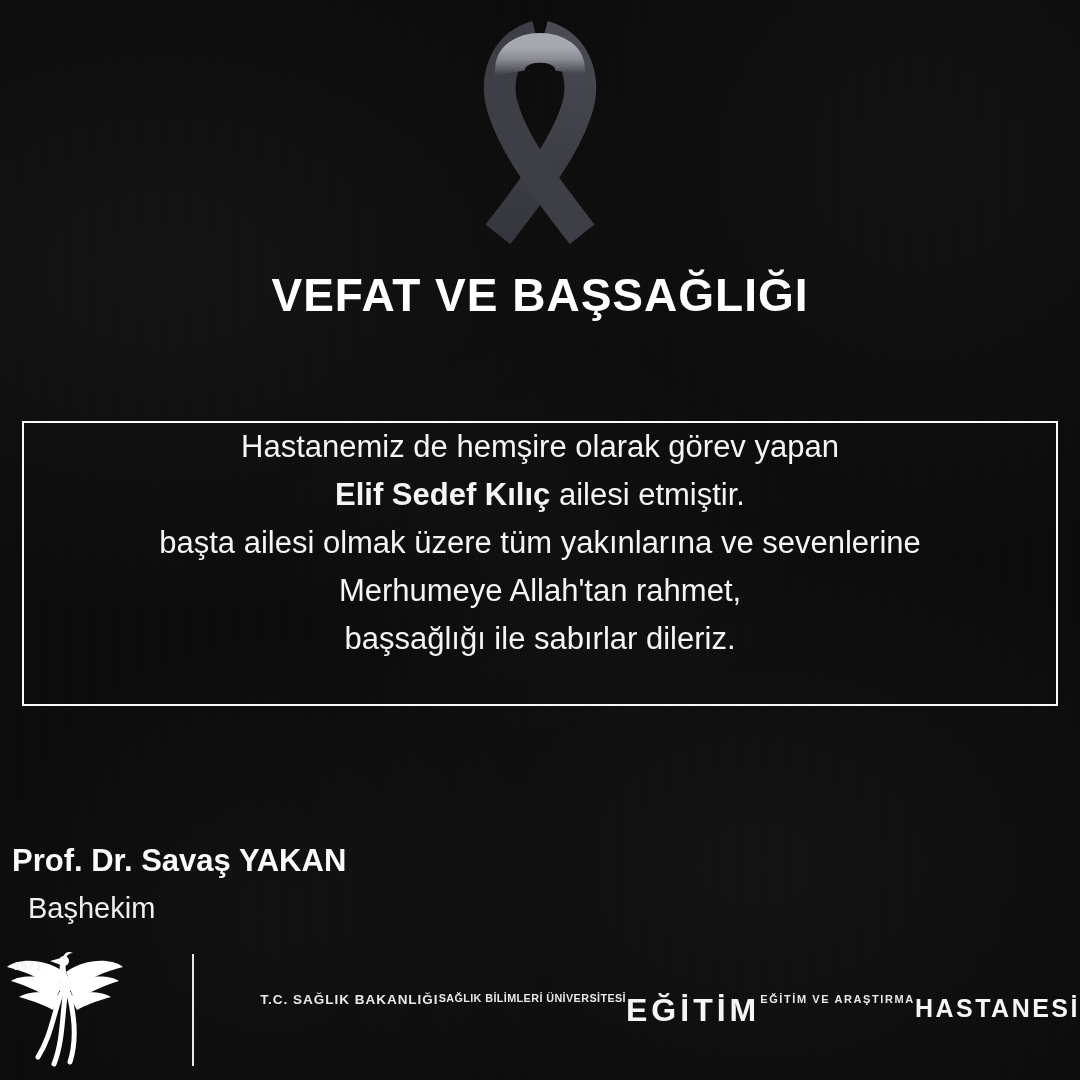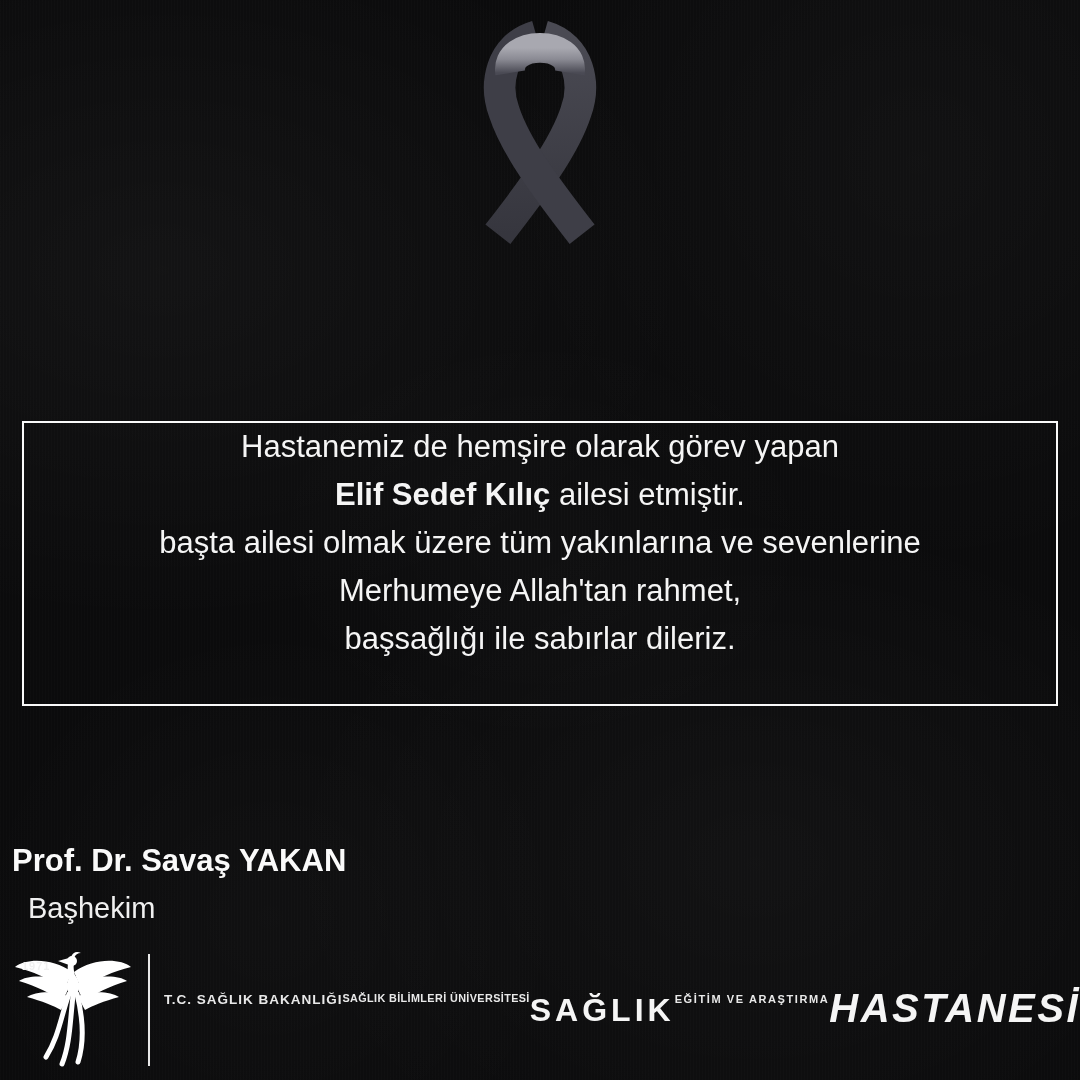--- a/index.html
+++ b/index.html
@@ -89,21 +89,21 @@
     padding-left: 16px;
   }
 
   
   .logo {
     position: absolute;
     top: 950px;
     left: 0;
     width: 100%;
     display: flex;
-    justify-content: flex-end;
+    justify-content: space-between;
     align-items: center;
   }
   .phoenix-wrap {
     position: relative;
     width: 130px;
     height: 120px;
     margin-right: 10px;
   }
   .logo-year {
     position: absolute;
@@ -123,21 +123,21 @@
   .logo-text {
     display: flex;
     flex-direction: row;
     align-items: flex-start;
     color: #e9e9e9;
   }
   .logo-line1 { font-size: 13.5px; font-weight: 600; letter-spacing: 1px;   line-height: 17px; }
   .logo-line2 { font-size: 10.8px; font-weight: 600; letter-spacing: 0.4px; line-height: 14px; }
   .logo-line3 { font-size: 32px;   font-weight: 700; letter-spacing: 4px;   line-height: 38px; color: #f5f5f5; }
   .logo-line4 { font-size: 11px; font-weight: 700; letter-spacing: 1.6px; line-height: 16px; }
-  .logo-line5 { font-size: 40px;   font-weight: 700; letter-spacing: 2.5px; line-height: 34px; color: #f5f5f5; font-style: italic; }
+  .logo-line5 { font-size: 25px;   font-weight: 700; letter-spacing: 2.5px; line-height: 34px; color: #f5f5f5; }
 </style>
 </head>
 <body>
 
 <div class="poster">
 
   <div class="ribbon-wrap">
     <svg width="180" height="250" viewBox="0 0 200 285" xmlns="http://www.w3.org/2000/svg">
       <defs>
         <linearGradient id="loopGrad" x1="0" y1="0" x2="0" y2="1">
@@ -149,20 +149,21 @@
           <stop offset="0%" stop-color="#4a4a53"></stop>
           <stop offset="100%" stop-color="#36363e"></stop>
         </linearGradient>
       </defs>
       <path d="M 104 32 C 146 44, 152 88, 141 118 C 128 158, 94 204, 52 258" fill="none" stroke="url(#bodyGrad)" stroke-width="36"></path>
       <path d="M 96 32 C 54 44, 48 88, 59 118 C 72 158, 106 204, 148 258" fill="none" stroke="#3e3e47" stroke-width="36"></path>
       <path d="M 66 74 C 60 36, 140 36, 134 74" fill="none" stroke="url(#loopGrad)" stroke-width="34"></path>
     </svg>
   </div>
 
+  <div class="title">VEFAT VE BAŞSAĞLIĞI</div>
 
   <div class="message-box">
     <div class="message-line">Hastanemiz de hemşire olarak görev yapan</div>
     <div class="message-line"><span class="bold-name">Elif Sedef Kılıç</span><span> ailesi etmiştir.</span></div>
     <div class="message-line">başta ailesi olmak üzere tüm yakınlarına ve sevenlerine</div>
     <div class="message-line">Merhumeye Allah'tan rahmet,</div>
     <div class="message-line">başsağlığı ile sabırlar dileriz.</div>
   </div>
 
   <div class="signature">
@@ -198,19 +199,19 @@
           <path d="M61,44 C53,66 51,86 38,107" stroke-width="5"></path>
           <path d="M65,46 C62,72 62,94 54,114" stroke-width="5"></path>
           <path d="M69,44 C75,68 77,90 70,112" stroke-width="5"></path>
         </g>
       </svg>
     </div>
     <div class="logo-divider"></div>
     <div class="logo-text">
       <span class="logo-line1">T.C. SAĞLIK BAKANLIĞI</span>
       <span class="logo-line2">SAĞLIK BİLİMLERİ ÜNİVERSİTESİ</span>
-      <span class="logo-line3">SAĞLIK</span>
+      <span class="logo-line3">EĞİTİM</span>
       <span class="logo-line4">EĞİTİM VE ARAŞTIRMA</span>
       <span class="logo-line5">HASTANESİ</span>
     </div>
   </div>
 
 </div>
 
 </body></html>

